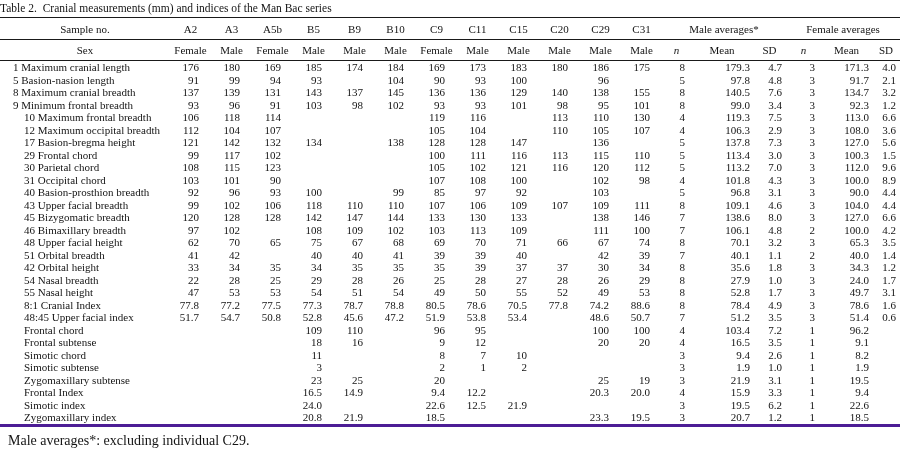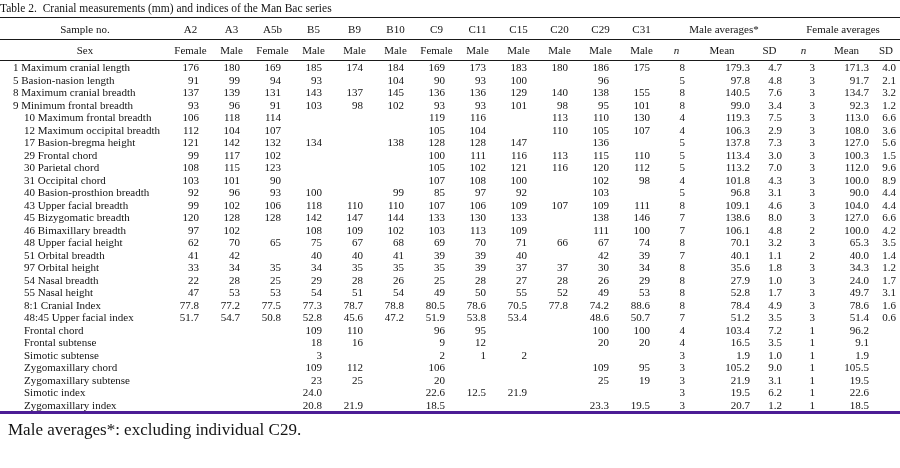--- a/index.html
+++ b/index.html
@@ -12,21 +12,21 @@
   #r2 th{border-bottom:1.5px solid #1a1a1a;height:18px;text-align:center;}
   tbody td{height:12.5px;line-height:12.5px;text-align:right;padding:0 12px 0 0;}
   tbody tr:last-child td{border-bottom:3px solid #4c1d95;}
   td.lbl{text-align:left;padding:0 0 0 24px;}
   td.lbl.ind{padding-left:13px;}
   td.st0{padding-right:6px;}
   td.st1{padding-right:3px;}
   td.st2{padding-right:4px;margin-top:32px;}
   td.sdf{padding-right:4px;}
   .it{font-style:italic;}
-  .footnote{font-size:17px;padding:6px 0 0 8px;}
+  .footnote{font-size:14px;padding:6px 0 0 8px;}
 </style>
 </head>
 <body>
 
 <div class="title">Table 2.&nbsp;&nbsp;Cranial measurements (mm) and indices of the Man Bac series</div>
 
 <table>
   <colgroup>
     <col style="width:170px">
     <col span="12" style="width:41px">
@@ -408,21 +408,21 @@
         <td>42</td>
         <td>39</td>
         <td class="st0">7</td>
         <td class="st1">40.1</td>
         <td class="st2">1.1</td>
         <td class="st0">2</td>
         <td class="st1">40.0</td>
         <td class="st2 sdf">1.4</td>
       </tr>
       <tr>
-        <td class="lbl">97 Orbital height</td>
+        <td class="lbl">42 Orbital height</td>
         <td>33</td>
         <td>34</td>
         <td>35</td>
         <td>34</td>
         <td>35</td>
         <td>35</td>
         <td>35</td>
         <td>39</td>
         <td>37</td>
         <td>37</td>
@@ -555,20 +555,41 @@
         <td>20</td>
         <td>20</td>
         <td class="st0">4</td>
         <td class="st1">16.5</td>
         <td class="st2">3.5</td>
         <td class="st0">1</td>
         <td class="st1">9.1</td>
         <td class="st2 sdf"></td>
       </tr>
       <tr>
+        <td class="lbl">Simotic chord</td>
+        <td></td>
+        <td></td>
+        <td></td>
+        <td>11</td>
+        <td></td>
+        <td></td>
+        <td>8</td>
+        <td>7</td>
+        <td>10</td>
+        <td></td>
+        <td></td>
+        <td></td>
+        <td class="st0">3</td>
+        <td class="st1">9.4</td>
+        <td class="st2">2.6</td>
+        <td class="st0">1</td>
+        <td class="st1">8.2</td>
+        <td class="st2 sdf"></td>
+      </tr>
+      <tr>
         <td class="lbl">Simotic subtense</td>
         <td></td>
         <td></td>
         <td></td>
         <td>3</td>
         <td></td>
         <td></td>
         <td>2</td>
         <td>1</td>
         <td>2</td>
@@ -576,59 +597,59 @@
         <td></td>
         <td></td>
         <td class="st0">3</td>
         <td class="st1">1.9</td>
         <td class="st2">1.0</td>
         <td class="st0">1</td>
         <td class="st1">1.9</td>
         <td class="st2 sdf"></td>
       </tr>
       <tr>
-        <td class="lbl">Zygomaxillary chord</td>
-        <td></td>
-        <td></td>
-        <td></td>
-        <td>109</td>
-        <td>112</td>
-        <td></td>
-        <td>106</td>
-        <td></td>
-        <td></td>
-        <td></td>
-        <td>109</td>
-        <td>95</td>
-        <td class="st0">3</td>
-        <td class="st1">105.2</td>
-        <td class="st2">9.0</td>
-        <td class="st0">1</td>
-        <td class="st1">105.5</td>
-        <td class="st2 sdf"></td>
-      </tr>
-      <tr>
         <td class="lbl">Zygomaxillary subtense</td>
         <td></td>
         <td></td>
         <td></td>
         <td>23</td>
         <td>25</td>
         <td></td>
         <td>20</td>
         <td></td>
         <td></td>
         <td></td>
         <td>25</td>
         <td>19</td>
         <td class="st0">3</td>
         <td class="st1">21.9</td>
         <td class="st2">3.1</td>
         <td class="st0">1</td>
         <td class="st1">19.5</td>
+        <td class="st2 sdf"></td>
+      </tr>
+      <tr>
+        <td class="lbl">Frontal Index</td>
+        <td></td>
+        <td></td>
+        <td></td>
+        <td>16.5</td>
+        <td>14.9</td>
+        <td></td>
+        <td>9.4</td>
+        <td>12.2</td>
+        <td></td>
+        <td></td>
+        <td>20.3</td>
+        <td>20.0</td>
+        <td class="st0">4</td>
+        <td class="st1">15.9</td>
+        <td class="st2">3.3</td>
+        <td class="st0">1</td>
+        <td class="st1">9.4</td>
         <td class="st2 sdf"></td>
       </tr>
       <tr>
         <td class="lbl">Simotic index</td>
         <td></td>
         <td></td>
         <td></td>
         <td>24.0</td>
         <td></td>
         <td></td>

